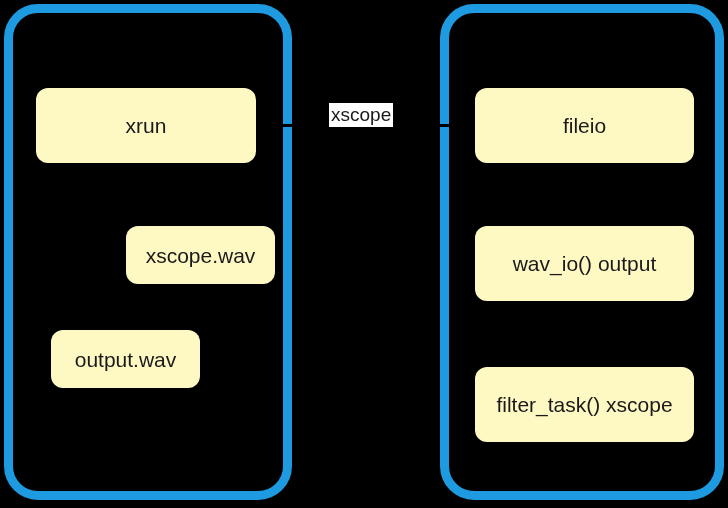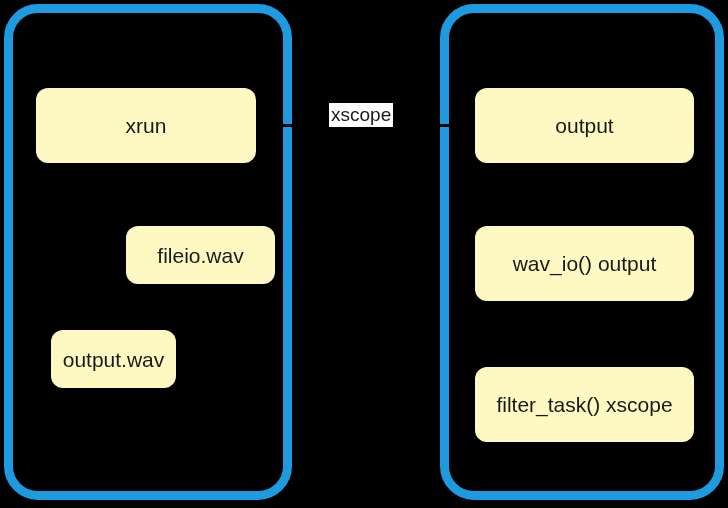--- a/index.html
+++ b/index.html
@@ -38,21 +38,21 @@
     color: #1a1a1a;
     font-size: 21px;
     line-height: 1;
     text-align: center;
     white-space: nowrap;
   }
 
   
   #node-xrun       { left: 36px;  top: 88px;  width: 220px; height: 75px; }
   #node-inputwav   { left: 126px; top: 226px; width: 149px; height: 58px; }
-  #node-outputwav  { left: 51px;  top: 330px; width: 125px; height: 58px; }
+  #node-outputwav  { left: 51px;  top: 330px; width: 149px; height: 58px; }
 
   
   #node-fileio     { left: 475px; top: 88px;  width: 219px; height: 75px; }
   #node-wavio      { left: 475px; top: 226px; width: 219px; height: 75px; }
   #node-filtertask { left: 475px; top: 367px; width: 219px; height: 75px; }
 
   
   .link-line {
     position: absolute;
     background: #000000;
@@ -85,20 +85,20 @@
   <div class="panel" id="panel-host"></div>
 
   <div class="panel" id="panel-device"></div>
 
   <div class="link-line" id="link-left"></div>
   <div class="link-line" id="link-right"></div>
 
   <div class="edge-label" id="label-xscope">xscope</div>
 
   <div class="node" id="node-xrun">xrun</div>
-  <div class="node" id="node-inputwav">fileio.wav</div>
+  <div class="node" id="node-inputwav">xscope.wav</div>
   <div class="node" id="node-outputwav">output.wav</div>
 
-  <div class="node" id="node-fileio">output</div>
+  <div class="node" id="node-fileio">fileio</div>
   <div class="node" id="node-wavio">wav_io() output</div>
   <div class="node" id="node-filtertask">filter_task() xscope</div>
 
 </div>
 
 </body></html>

